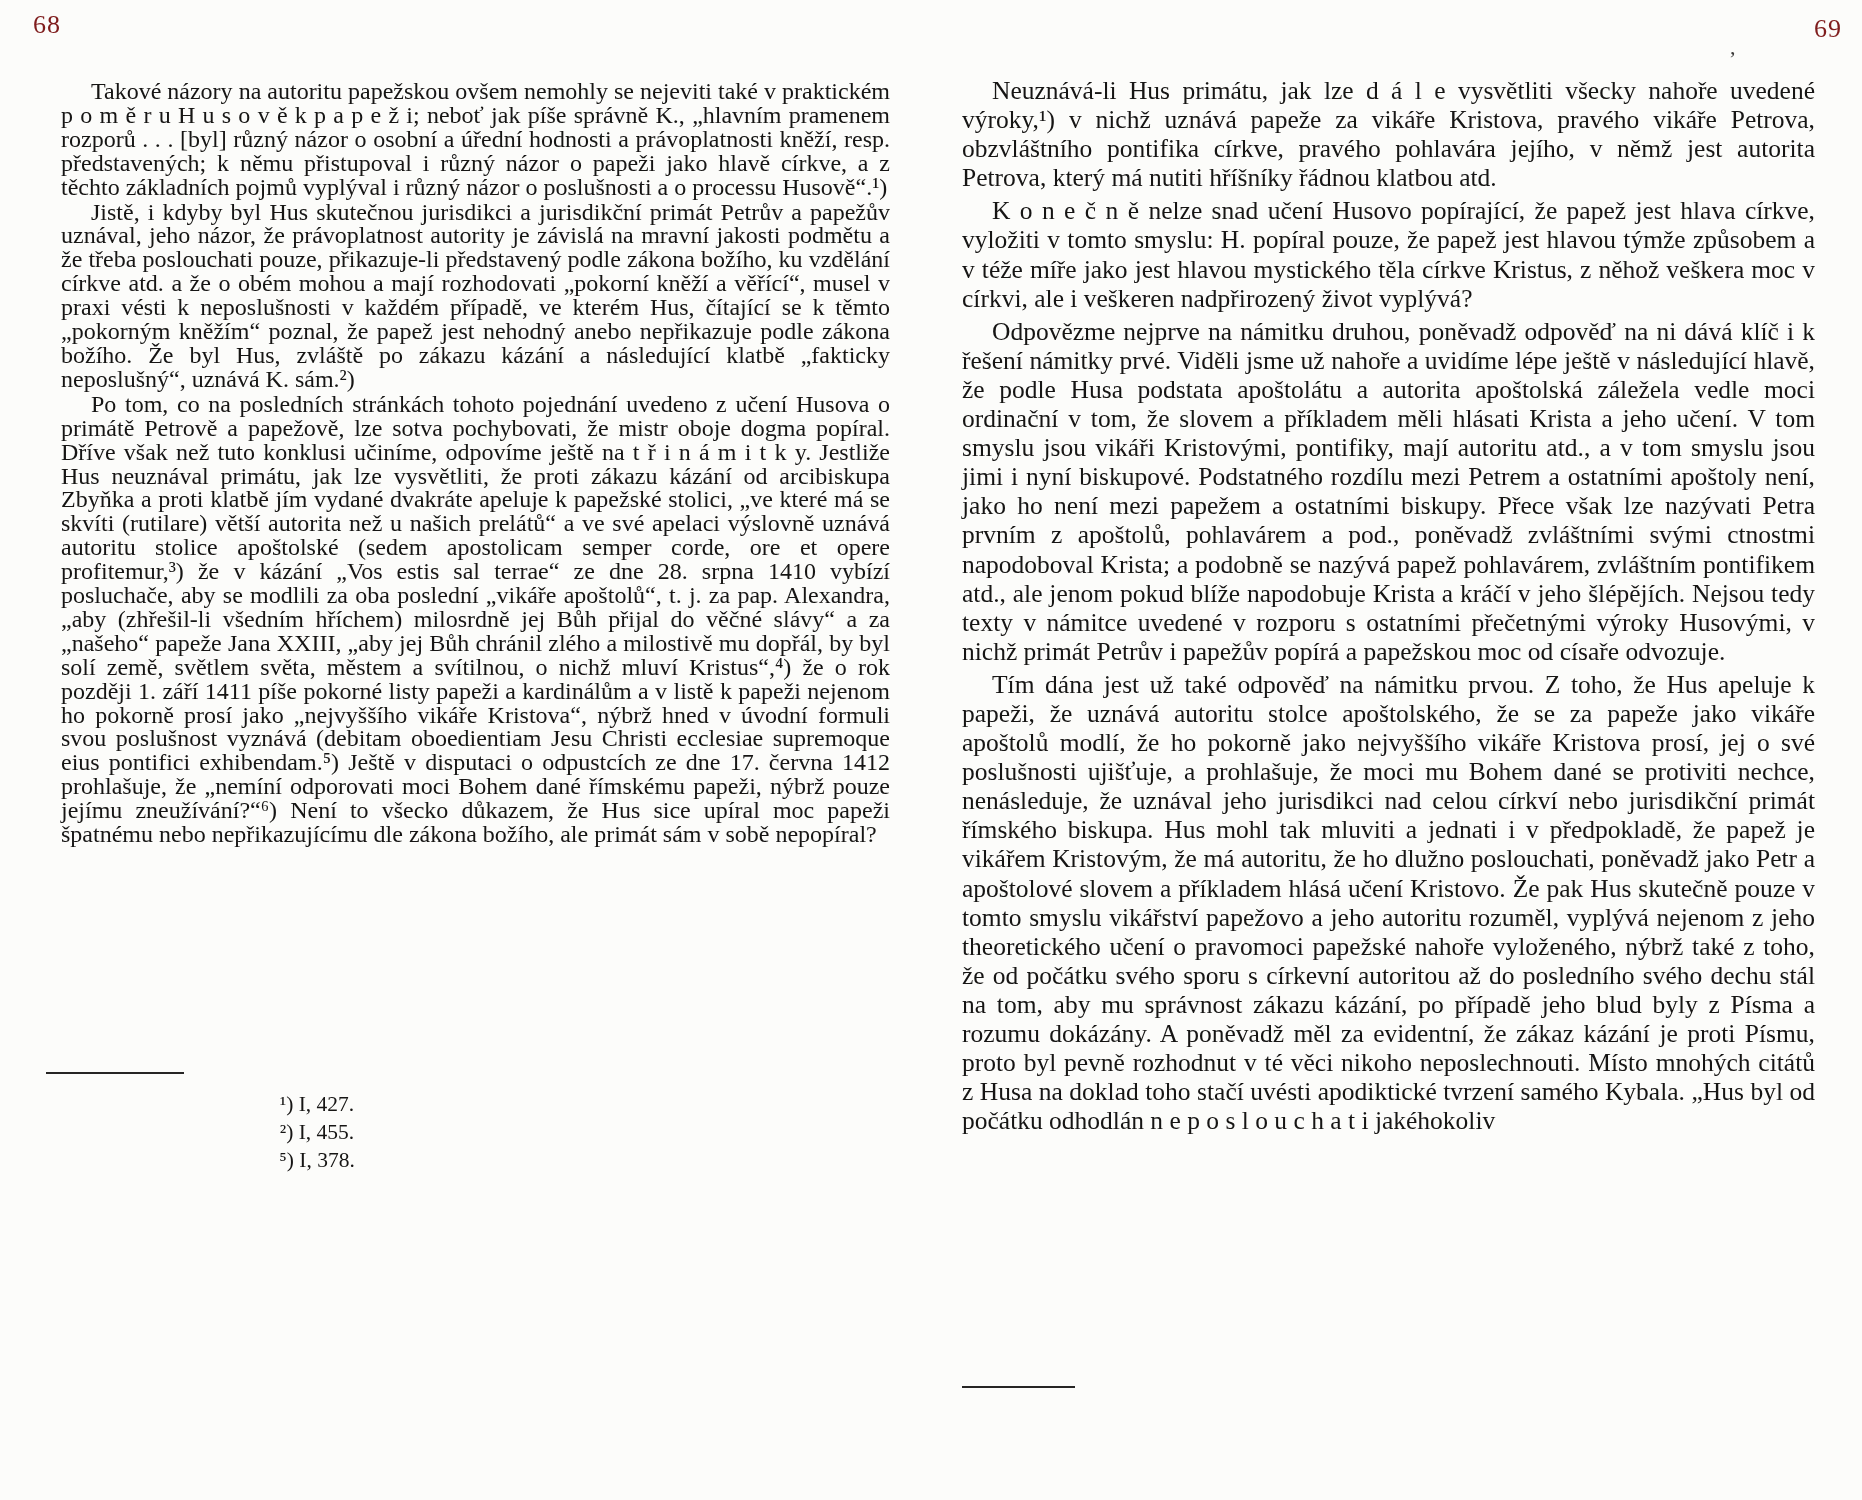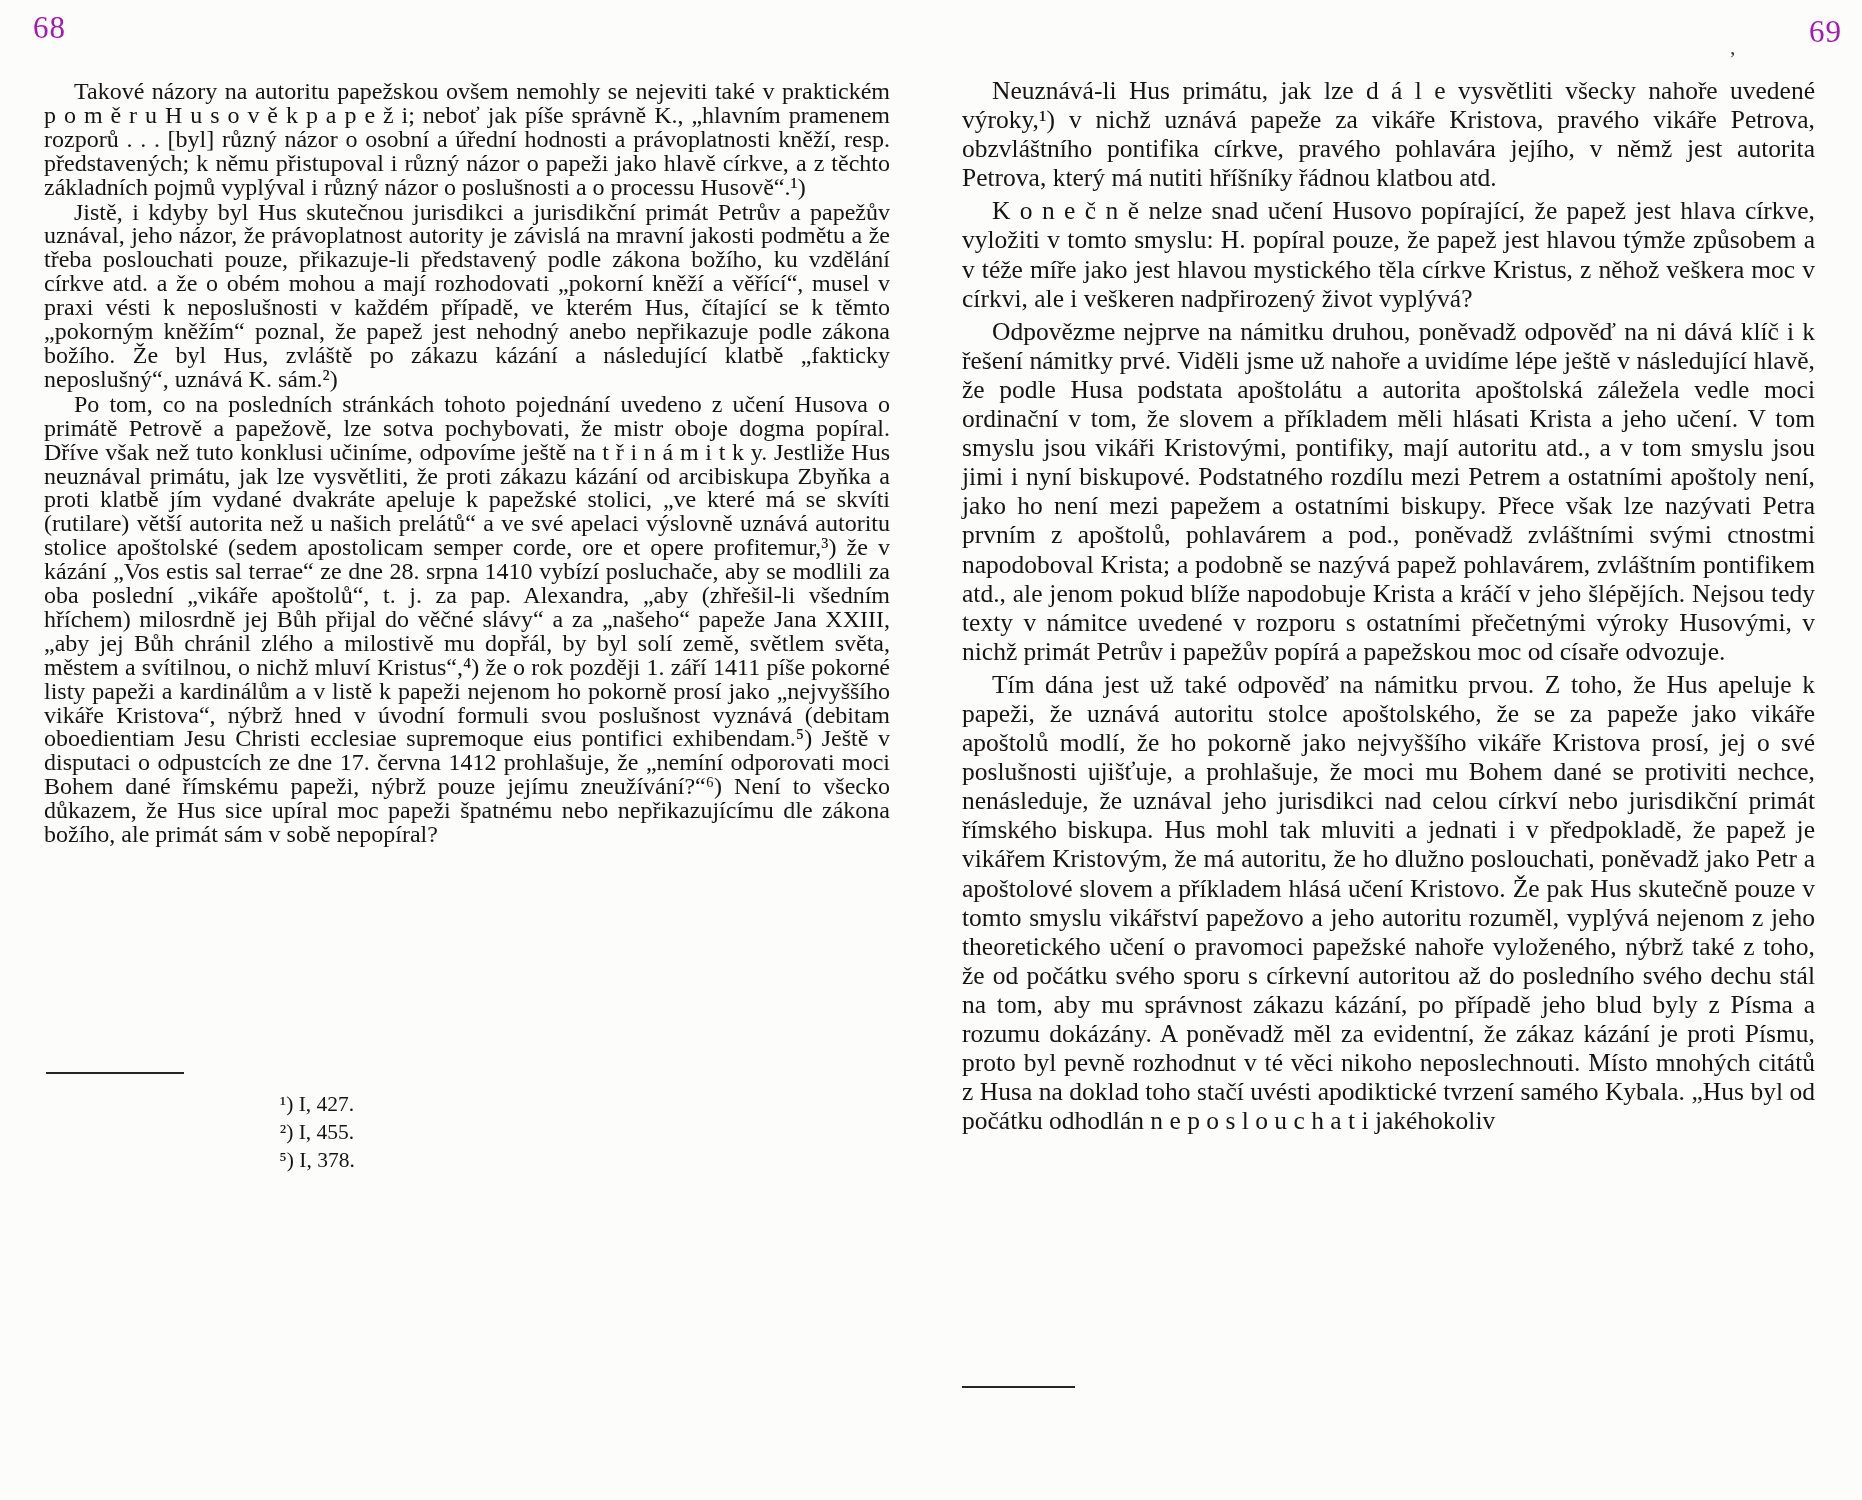--- a/index.html
+++ b/index.html
@@ -6,31 +6,31 @@
   .canvas {
     position:relative; width:1862px; height:1500px; overflow:hidden;
     background:#fcfcfa;
     font-family:"Liberation Serif","DejaVu Serif",serif;
     color:#161514;
   }
   .page { position:absolute; top:0; height:100%; }
   .page-left  { left:0;     width:931px; }
   .page-right { left:931px; width:931px; }
 
-  .pagenum { position:absolute; font-size:31px; letter-spacing:1px; color:#a21caf; }
+  .pagenum { position:absolute; font-size:26px; letter-spacing:1px; color:#7f1d1d; }
   .page-left  .pagenum { left:33px; top:10px; }
   .page-right .pagenum { right:20px; top:14px; }
   .scan-mark { position:absolute; left:799px; top:34px; font-size:22px; color:#3c3b3a; }
 
   .body-col { position:absolute; text-align:justify; }
   .page-left  .body-col { left:44px; top:80px; width:846px; font-size:24px;   line-height:23.9px; }
   .page-right .body-col { left:31px; top:76px; width:853px; font-size:25.5px; line-height:29.1px; }
 
   .body-col p { margin:0; text-indent:30px; }
-  .page-left  .body-col p { margin-bottom:1px; }
+  .page-left  .body-col p { margin-bottom:1px;margin-left:17px; }
   .page-right .body-col p { margin-bottom:4px; }
 
   .footnotes { position:absolute; }
   .page-left  .footnotes { left:46px; top:1072px; width:520px; }
   .page-right .footnotes { left:31px; top:1386px; width:520px; }
 
   .fn-divider { border:none; border-top:2px solid #262524; margin:0; }
   .page-left  .fn-divider { width:138px; margin-bottom:16px; }
   .page-right .fn-divider { width:113px; margin-bottom:22px; }
 

